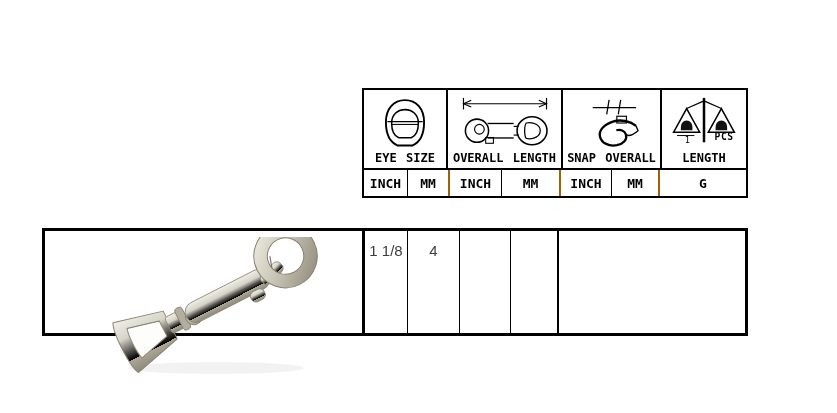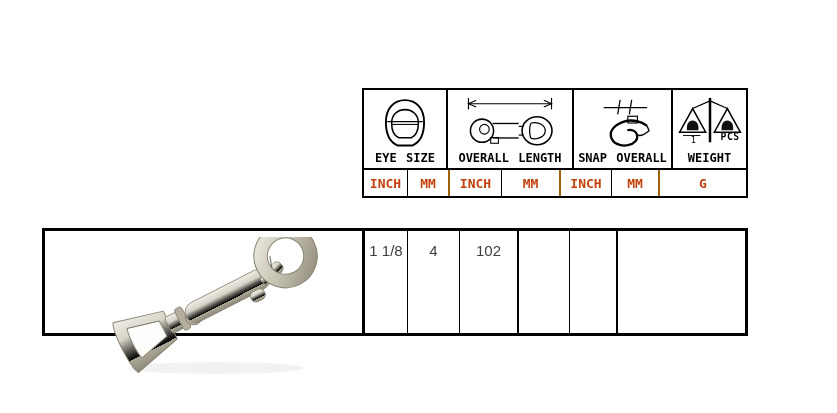--- a/index.html
+++ b/index.html
@@ -29,21 +29,21 @@
   .hcell:last-child{border-right:none;}
   .hicon{flex:1;display:flex;align-items:center;justify-content:center;padding-top:4px;}
   .hlabel{
     font-size:12px;font-weight:bold;color:#000;
     white-space:nowrap;word-spacing:2px;line-height:14px;
   }
   .hrow2{display:flex;flex:1;border-top:2px solid #000;}
   .ucell{
     box-sizing:border-box;
     display:flex;align-items:center;justify-content:center;
-    font-size:13px;font-weight:bold;color:#c2410c;
+    font-size:13px;font-weight:bold;color:#000000;
   }
   .minor{border-right:1px solid #000;}
   .major{border-right:2px solid #a16207;}
   .nob{border-right:none;}
   .w44{width:44px;}.w42{width:42px;}.w52{width:52px;}.w59{width:59px;}
   .w51{width:51px;}.w48{width:48px;}.wfx{flex:1;}
   
   .dtable{
     position:absolute;left:42px;top:228px;
     width:706px;height:108px;
@@ -85,21 +85,21 @@
           <svg width="42" height="50" viewBox="0 0 44 52">
             <path d="M22,2 C34,2 42,11 42,25 C42,37 38,46 30,49.5 L14,49.5 C6,46 2,37 2,25 C2,11 10,2 22,2 Z" fill="none" stroke="#000" stroke-width="2"></path>
             <path d="M22,12 C30,12 36,17.5 36,26 C36,34 33.5,39.5 28.5,41.5 L15.5,41.5 C10.5,39.5 8,34 8,26 C8,17.5 14,12 22,12 Z" fill="none" stroke="#000" stroke-width="1.6"></path>
             <line x1="3.5" y1="24.5" x2="40.5" y2="24.5" stroke="#000" stroke-width="1.4"></line>
             <line x1="8" y1="27.5" x2="36" y2="27.5" stroke="#000" stroke-width="1.1"></line>
           </svg>
         </div>
         <div class="hlabel">EYE SIZE</div>
       </div>
 
-      <div class="hcell" style="width:126px">
+      <div class="hcell" style="width:115px">
         <div class="hicon">
           <svg width="96" height="56" viewBox="0 0 96 58">
             <line x1="5" y1="3" x2="5" y2="15" stroke="#000" stroke-width="1.2"></line>
             <line x1="91" y1="3" x2="91" y2="15" stroke="#000" stroke-width="1.2"></line>
             <line x1="5" y1="9" x2="91" y2="9" stroke="#000" stroke-width="1.1"></line>
             <polyline points="13,5.5 5,9 13,12.5" fill="none" stroke="#000" stroke-width="1.1"></polyline>
             <polyline points="83,5.5 91,9 83,12.5" fill="none" stroke="#000" stroke-width="1.1"></polyline>
             <circle cx="19" cy="37" r="12" fill="none" stroke="#000" stroke-width="1.6"></circle>
             <circle cx="21.5" cy="35.5" r="5" fill="none" stroke="#000" stroke-width="1.2"></circle>
             <line x1="30" y1="29.5" x2="57" y2="29.5" stroke="#000" stroke-width="1.4"></line>
@@ -136,21 +136,21 @@
             <line x1="36" y1="5" x2="54" y2="13" stroke="#000" stroke-width="1.3"></line>
             <path d="M18,13 L4.5,37.5 L31.5,37.5 Z" fill="none" stroke="#000" stroke-width="1.6"></path>
             <path d="M54,13 L40.5,37.5 L67.5,37.5 Z" fill="none" stroke="#000" stroke-width="1.6"></path>
             <path d="M12,35.5 L24,35.5 L24,33 C24,28.5 21.6,25.5 18,25.5 C14.4,25.5 12,28.5 12,33 Z" fill="#111"></path>
             <path d="M48,35.5 L60,35.5 L60,33 C60,28.5 57.6,25.5 54,25.5 C50.4,25.5 48,28.5 48,33 Z" fill="#111"></path>
             <line x1="8" y1="41" x2="26" y2="41" stroke="#000" stroke-width="1"></line>
             <text x="16" y="49" font-size="9" fill="#000">1</text>
             <text x="47" y="46" font-size="10" font-weight="bold" letter-spacing="0.5" fill="#000">PCS</text>
           </svg>
         </div>
-        <div class="hlabel">WEIGHT</div>
+        <div class="hlabel">LENGTH</div>
       </div>
     </div>
 
     <div class="hrow2">
       <div class="ucell w44 minor">INCH</div>
       <div class="ucell w42 major">MM</div>
       <div class="ucell w52 minor">INCH</div>
       <div class="ucell w59 major">MM</div>
       <div class="ucell w51 minor">INCH</div>
       <div class="ucell w48 major">MM</div>
@@ -203,19 +203,18 @@
 
           <circle cx="187" cy="-9" r="25" fill="none" stroke="url(#gRing)" stroke-width="13.5"></circle>
           <circle cx="187" cy="-9" r="31.7" fill="none" stroke="#878271" stroke-width="1"></circle>
           <circle cx="187" cy="-9" r="18.2" fill="none" stroke="#878271" stroke-width="1"></circle>
         </g>
       </svg>
     </div>
 
     <div class="dcell dw43 dminor">1 1/8</div>
     <div class="dcell dw52 dminor">4</div>
-    <div class="dcell dw59 dmajor">102</div>
     <div class="dcell dw51 dminor"></div>
     <div class="dcell dw48 dmajor"></div>
     <div class="dcell dwfx dnob"></div>
   </div>
 
 </div>
 
 </body></html>

